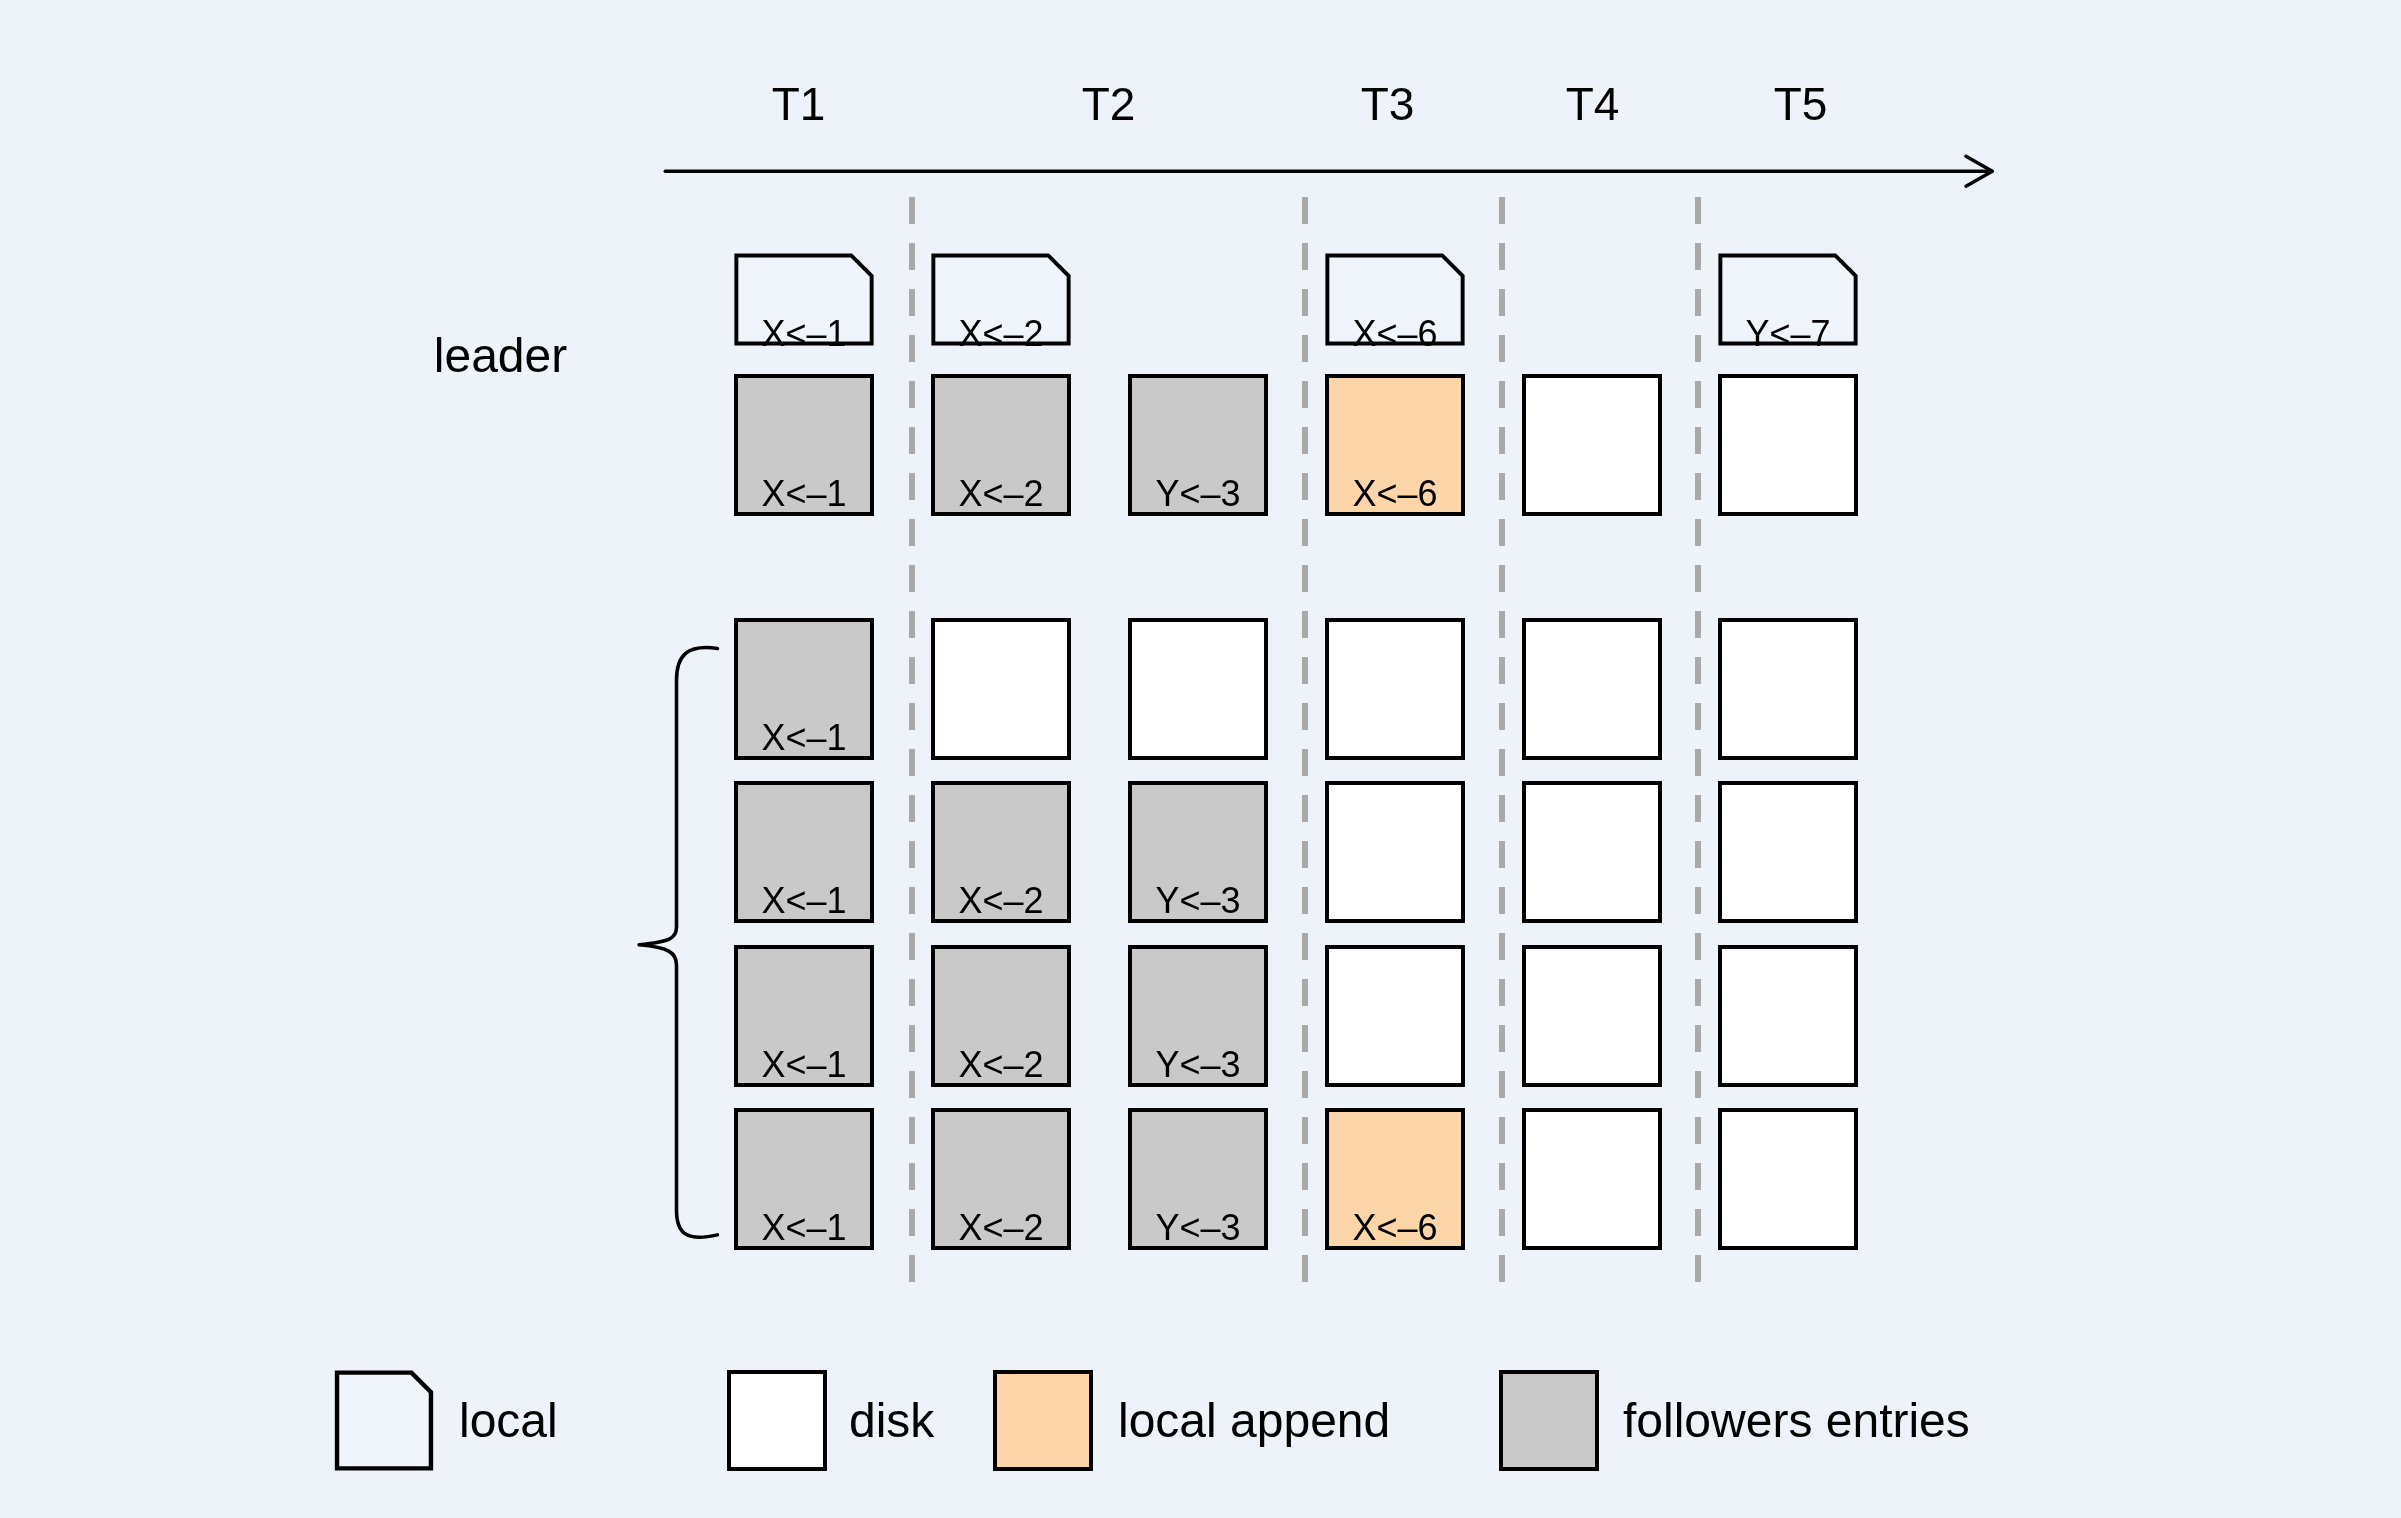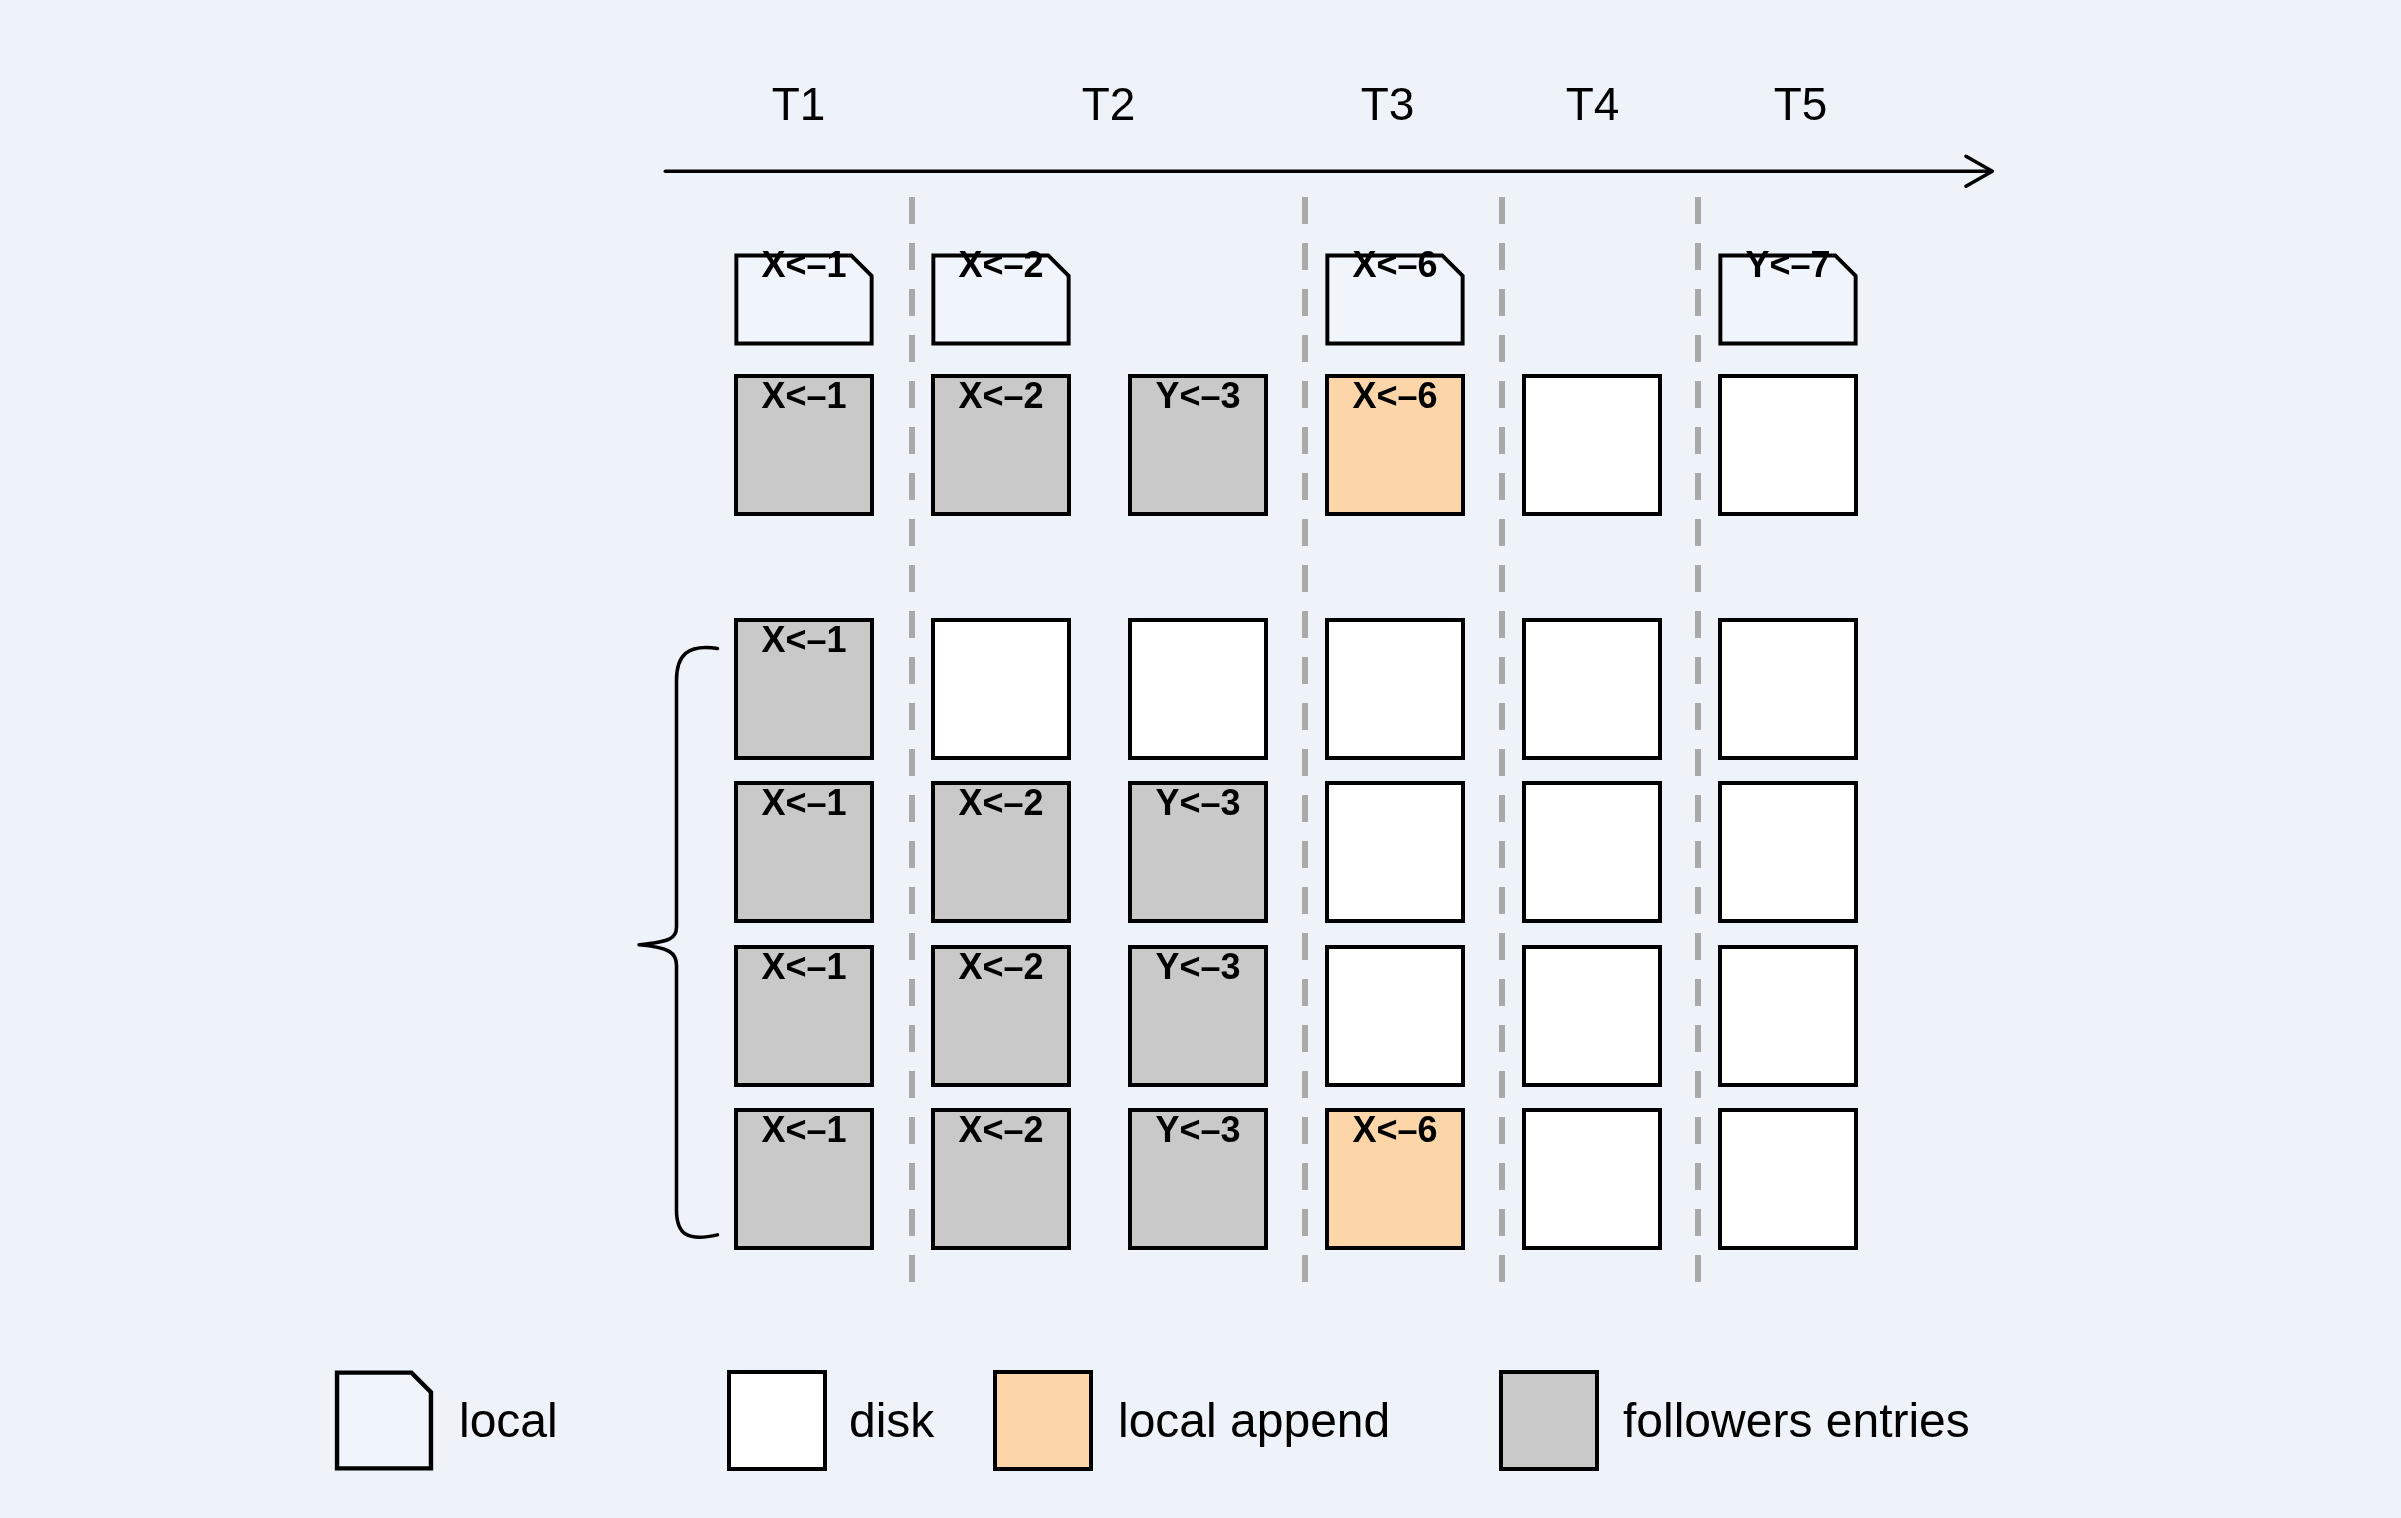--- a/index.html
+++ b/index.html
@@ -23,23 +23,22 @@
   .vdash{
     position:absolute;top:197px;height:1089px;width:6.2px;
     background:repeating-linear-gradient(to bottom,var(--dashed,#a9a9a9) 0 27px,transparent 27px 46px);
     z-index:1;
   }
 
   
   .cell{
     position:absolute;width:140px;height:142px;
     border:4.4px solid #000;box-sizing:border-box;
-    display:flex;align-items:flex-start;justify-content:center;
+    display:flex;align-items:flex-end;justify-content:center;
     z-index:2;
-    font-weight:bold;
   }
   .cell[data-state="disk"]{background:var(--disk_fill,#ffffff);}
   .cell[data-state="committed"]{background:var(--committed_fill,#c9c9c9);}
   .cell[data-state="local-append"]{background:var(--local_append_fill,#fcd5a8);}
 
   
   .cell.mem{height:105px;border:none;background:transparent;}
   .cell.mem svg{position:absolute;left:0;top:0;width:100%;height:100%;}
   .notepath{fill:var(--memory_fill,#f0f4fb);stroke:#000;stroke-width:5;}
 
@@ -80,20 +79,21 @@
   <svg class="axis-svg" style="left:658px;top:151px" width="1361" height="44" viewBox="0 0 1530 50">
     <line class="axis-line" x1="0" y1="23" x2="1506" y2="23"></line>
     <polyline class="axis-line" points="1478,6 1508,23 1478,40"></polyline>
   </svg>
 
   <div class="vdash" style="left:909px"></div>
   <div class="vdash" style="left:1302px"></div>
   <div class="vdash" style="left:1499px"></div>
   <div class="vdash" style="left:1695px"></div>
 
+  <div class="biglabel" style="left:367px;top:327px">leader</div>
 
   <div class="cell mem" style="left:734px;top:247px">
     <svg viewBox="0 0 178 118">
         <path class="notepath" d="M3 3 H149 L175 29 V115 H3 Z"></path>
       </svg>
     <span class="cv">X&lt;–1</span>
   </div>
   <div class="cell mem" style="left:931px;top:247px">
     <svg viewBox="0 0 178 118">
         <path class="notepath" d="M3 3 H149 L175 29 V115 H3 Z"></path>

